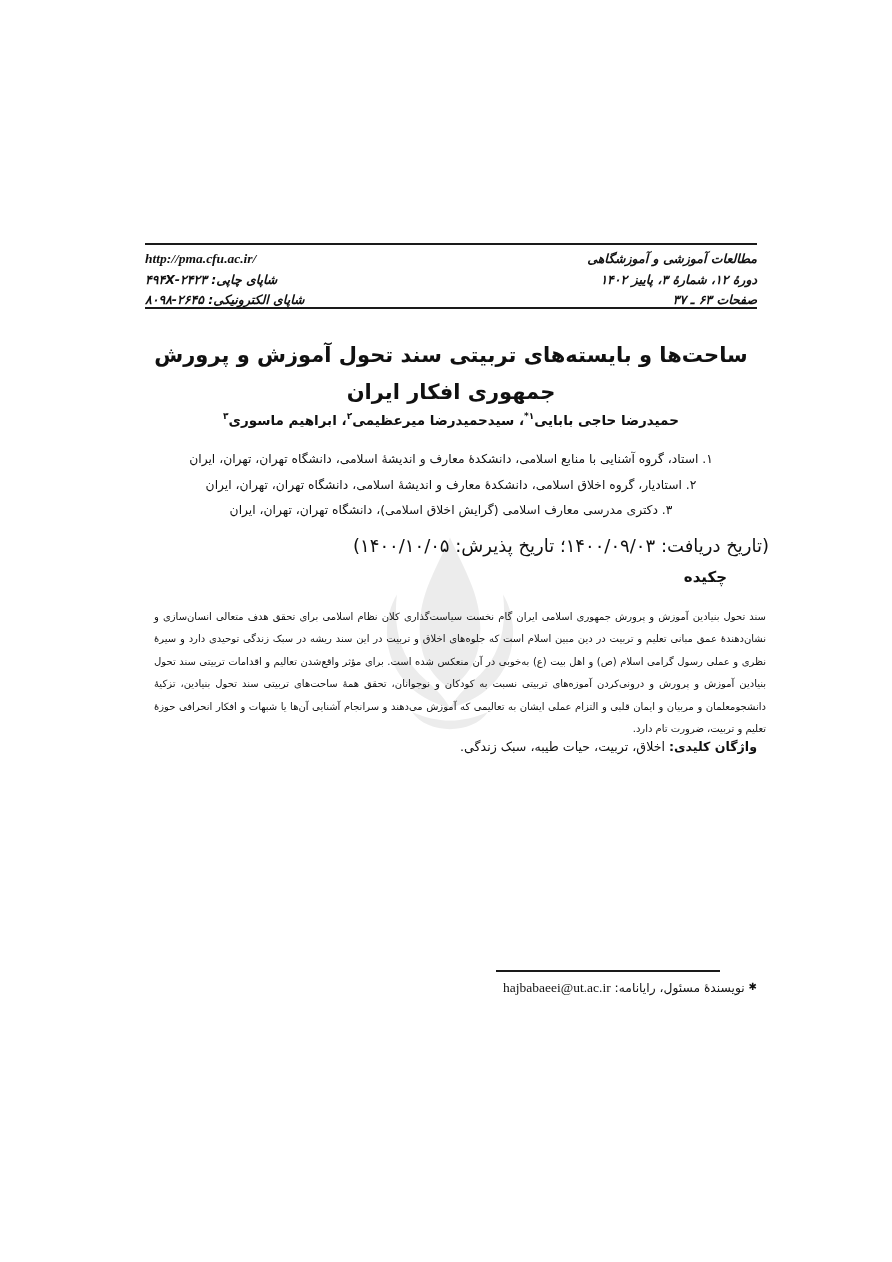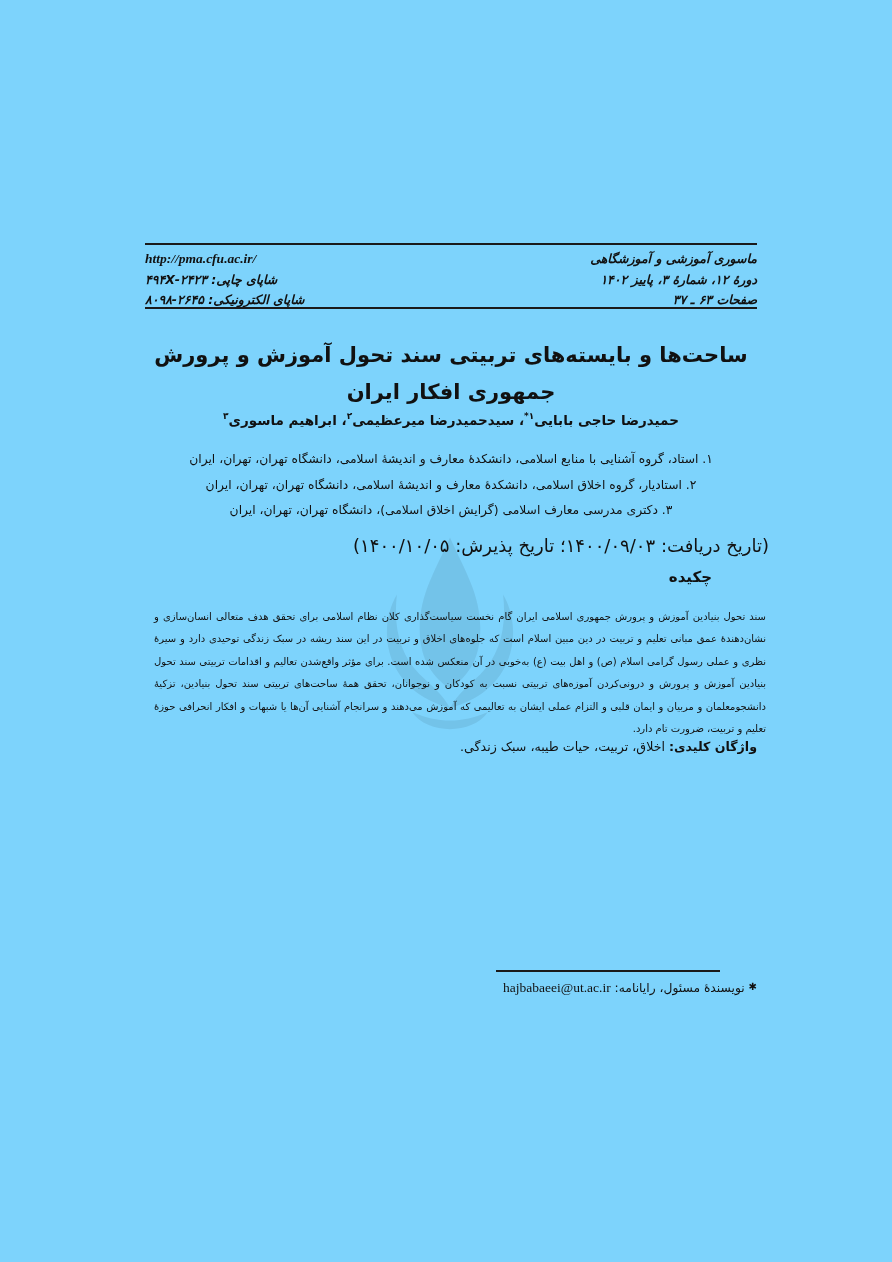--- a/index.html
+++ b/index.html
@@ -1,19 +1,19 @@
 <!DOCTYPE html>
 <html lang="fa"><head>
 <meta charset="utf-8">
 <style>
   html,body{margin:0;padding:0;background:#e8e8e8;}
   .page{
     position:relative;
     width:892px;height:1262px;
-    background:#7dd3fc;
+    background:#ffffff;
     margin:0 auto;
     font-family:"DejaVu Sans",sans-serif;
     color:#111;
     overflow:hidden;
   }
   .rule{position:absolute;left:145px;width:612px;height:2px;background:#1a1a1a;}
   .rule-top{top:243px;}
   .rule-mid{top:307px;}
 
   .header-block{
@@ -40,21 +40,21 @@
     position:absolute;left:145px;top:447px;width:612px;margin:0;
     direction:rtl;text-align:center;
     font-size:12.3px;line-height:25.5px;font-weight:400;
   }
   .affiliations p{margin:0;}
   .dates{
     position:absolute;left:145px;top:523px;width:612px;margin:12px;
     direction:rtl;font-size:18px;
   }
   .abstract-heading{
-    position:absolute;left:145px;top:568px;width:567px;margin:0;
+    position:absolute;left:160px;top:568px;width:567px;margin:0;
     direction:rtl;text-align:right;
     font-weight:800;font-size:15px;
   }
   .abstract-body{
     position:absolute;left:145px;top:597px;width:612px;margin:9px;
     direction:rtl;text-align:justify;text-align-last:right;
     font-size:10px;line-height:22.4px;font-weight:400;
   }
   .keywords{
     position:absolute;left:145px;top:739px;width:612px;margin:0;
@@ -93,21 +93,21 @@
 
   <div class="rule rule-top"></div>
 
   <div class="header-block">
     <div class="hdr-col hdr-left">
       <div class="url">http://pma.cfu.ac.ir/</div>
       <div>شاپای چاپی: ۲۴۲۳-۴۹۴X</div>
       <div>شاپای الکترونیکی: ۲۶۴۵-۸۰۹۸</div>
     </div>
     <div class="hdr-col hdr-right">
-      <div>ماسوری آموزشی و آموزشگاهی</div>
+      <div>مطالعات آموزشی و آموزشگاهی</div>
       <div>دورهٔ ۱۲، شمارهٔ ۳، پاییز ۱۴۰۲</div>
       <div>صفحات ۶۳ ـ ۳۷</div>
     </div>
   </div>
 
   <div class="rule rule-mid"></div>
 
   <h1 class="title">
     <span>ساحت‌ها و بایسته‌های تربیتی سند تحول آموزش و پرورش</span><br>
     <span>جمهوری افکار ایران</span>

